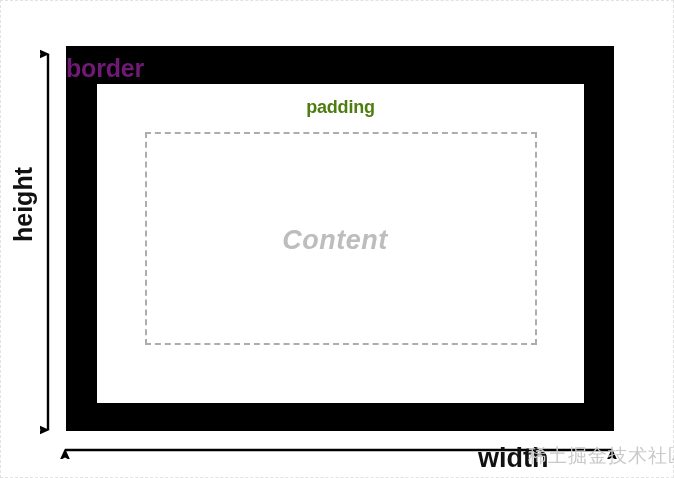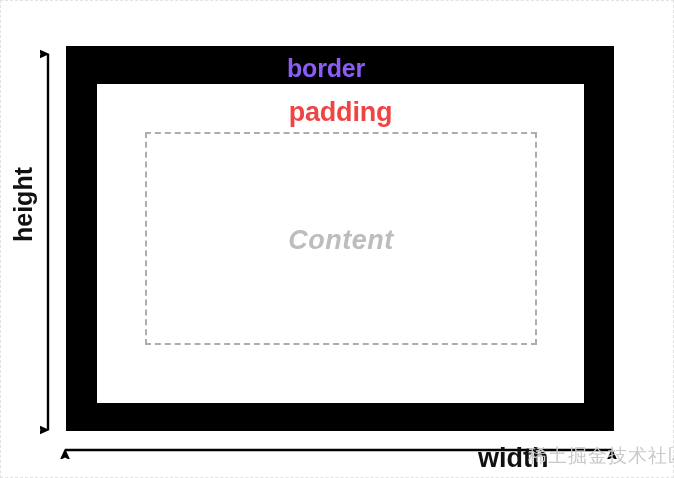--- a/index.html
+++ b/index.html
@@ -88,37 +88,37 @@
     width: 674px;
     text-align: center;
     font-size: 25px;
     color: #111111;
   }
 
   .label-border {
     left: 66px;
     top: 54px;
     width: 520px;
-    text-align: center;
+    text-align: left;
     font-size: 25px;
-    color: #8b5cf6;
+    color: #701a75;
   }
 
   .label-padding {
     left: 97px;
     top: 97px;
     width: 487px;
     text-align: center;
-    font-size: 27px;
-    color: #ef4444;
+    font-size: 18px;
+    color: #4d7c0f;
   }
 
   .label-content {
     position: absolute;
-    left: 145px;
+    left: 139px;
     top: 225px;
     width: 392px;
     text-align: center;
     font-size: 27px;
     font-weight: bold;
     font-style: italic;
     color: #bdbdbd;
     letter-spacing: 0.5px;
   }
 

